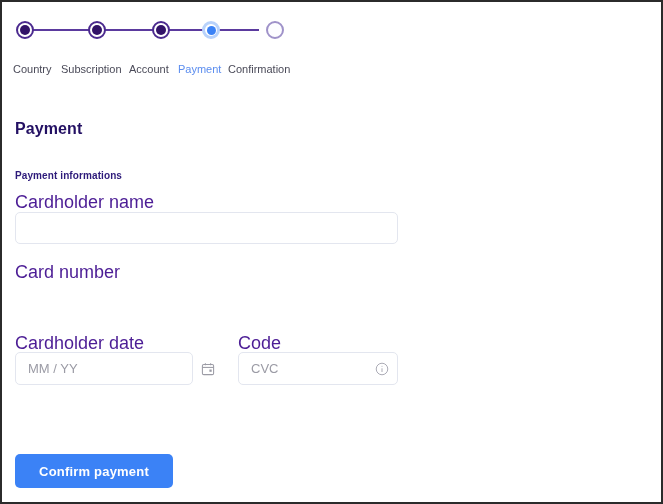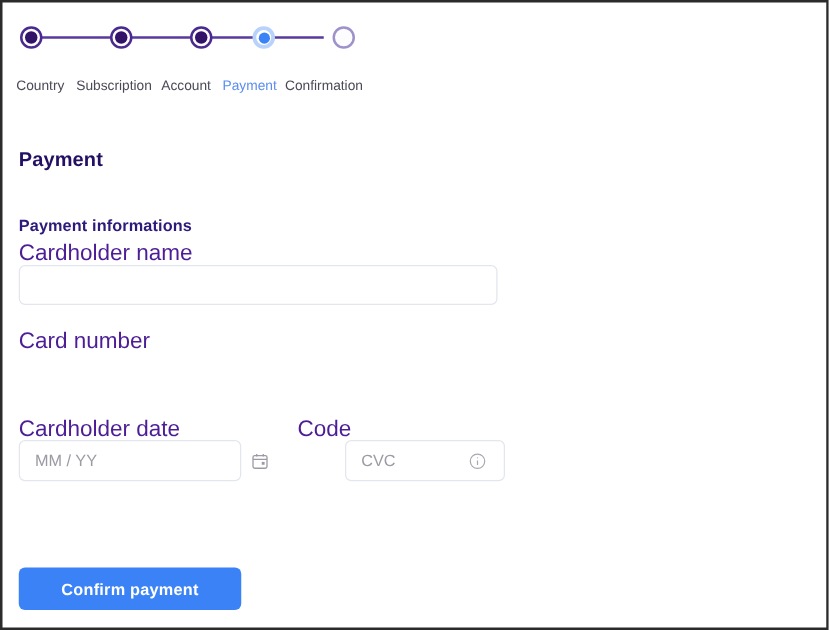--- a/index.html
+++ b/index.html
@@ -101,21 +101,21 @@
     top: 107px;
     font-size: 16px;
     font-weight: bold;
     color: #231063;
     letter-spacing: 0.1px;
   }
   .subtitle {
     position: absolute;
     left: 13px;
     top: 160px;
-    font-size: 13px;
+    font-size: 10px;
     font-weight: bold;
     color: #2d1a7a;
     letter-spacing: 0.1px;
   }
 
   
   .field-label {
     position: absolute;
     font-size: 18px;
     color: #4c1d95;
@@ -142,37 +142,37 @@
   .field-cardholder-label { left: 13px; top: 193px; }
   .field-cardholder-input { left: 13px; top: 210px; width: 383px; height: 32px; }
 
   .field-cardnumber-label { left: 13px; top: 263px; }
   .field-cardnumber-input { left: 13px; top: 280px; width: 383px; height: 32px; }
 
   .field-expiry-label { left: 13px; top: 334px; }
   .field-expiry-input { left: 13px; top: 350px; width: 178px; height: 33px; padding-right: 32px; }
 
   .field-code-label { left: 236px; top: 334px; }
-  .field-code-input { left: 236px; top: 350px; width: 128px; height: 33px; padding-right: 38px; margin-left: 38px; }
+  .field-code-input { left: 236px; top: 350px; width: 160px; height: 33px; padding-right: 38px; }
 
   .input-icon {
     position: absolute;
     width: 14px;
     height: 14px;
     pointer-events: none;
   }
   .icon-calendar { left: 199px; top: 360px; }
   .icon-info { left: 373px; top: 360px; }
 
   
   .confirm-button {
     position: absolute;
     left: 13px;
     top: 452px;
-    width: 178px;
+    width: 158px;
     height: 34px;
     box-sizing: border-box;
     background: #3b82f6;
     border: none;
     border-radius: 5px;
     color: #ffffff;
     font-family: "Liberation Sans", sans-serif;
     font-size: 13px;
     font-weight: bold;
     letter-spacing: 0.2px;

